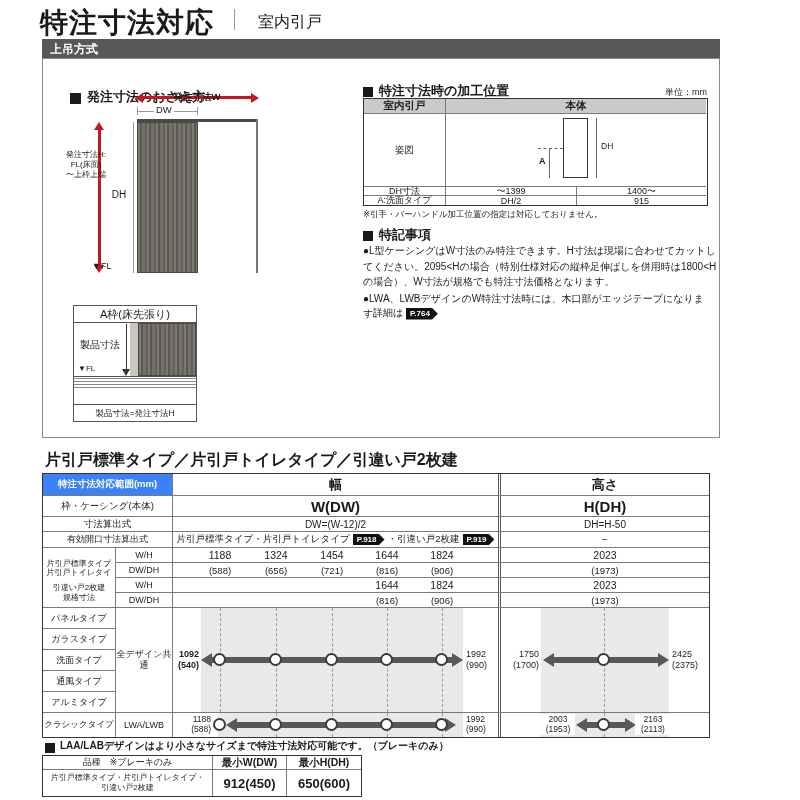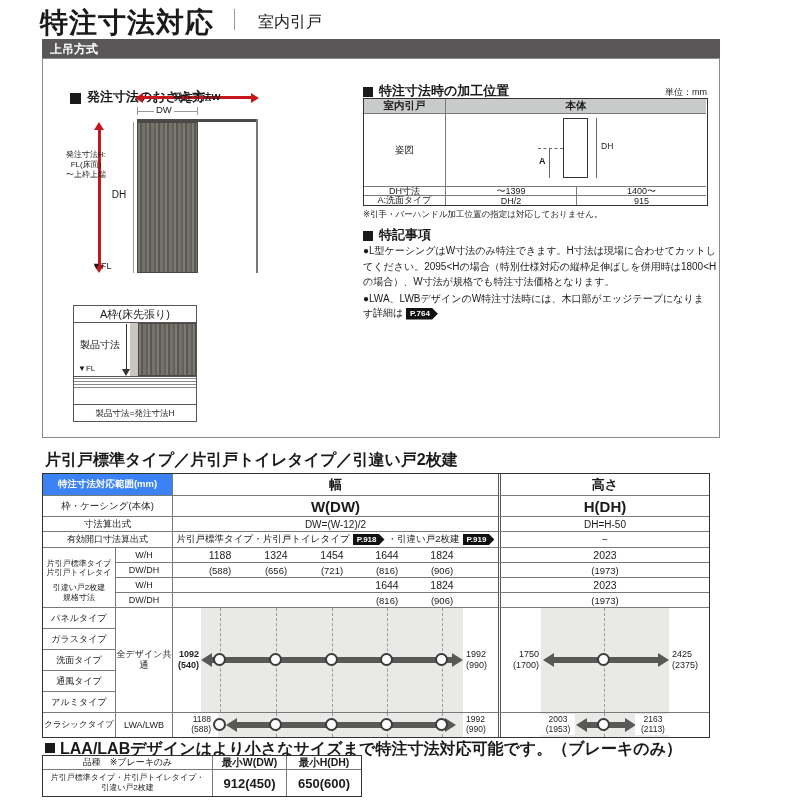--- a/index.html
+++ b/index.html
@@ -288,21 +288,21 @@
         <div>(1953)</div>
       </div>
       <div class="rlab8" style="left:134px;top:1px;width:36px;background:#fff;text-align:center;padding:1px 0;">
         <div>2163</div>
         <div>(2113)</div>
       </div>
     </div>
   </div>
 
   <div class="sq" style="left:45px;top:743px;width:10px;height:10px;"></div>
-  <div class="abs bold" style="left:60px;top:739px;font-size:16px;">LAA/LABデザインはより小さなサイズまで特注寸法対応可能です。（ブレーキのみ）</div>
+  <div class="abs bold" style="left:60px;top:739px;font-size:10px;">LAA/LABデザインはより小さなサイズまで特注寸法対応可能です。（ブレーキのみ）</div>
 
   <div class="abs" style="left:42px;top:755px;width:318px;height:40px;border:1.5px solid #333;box-sizing:content-box;background:#fff;">
     <div class="cell" style="left:0;top:0;width:170px;height:14px;font-size:9px;">品種　※ブレーキのみ</div>
     <div class="cell bold" style="left:170px;top:0;width:74px;height:14px;font-size:10.5px;">最小W(DW)</div>
     <div class="cell bold bre" style="left:244px;top:0;width:74px;height:14px;font-size:10.5px;">最小H(DH)</div>
     <div class="cell" style="left:0;top:14px;width:170px;height:26px;font-size:8px;line-height:10px;flex-direction:column;border-bottom:none;">
       <div>片引戸標準タイプ・片引戸トイレタイプ・</div>
       <div>引違い戸2枚建</div>
     </div>
     <div class="cell bold" style="left:170px;top:14px;width:74px;height:26px;font-size:13px;border-bottom:none;">912(450)</div>

